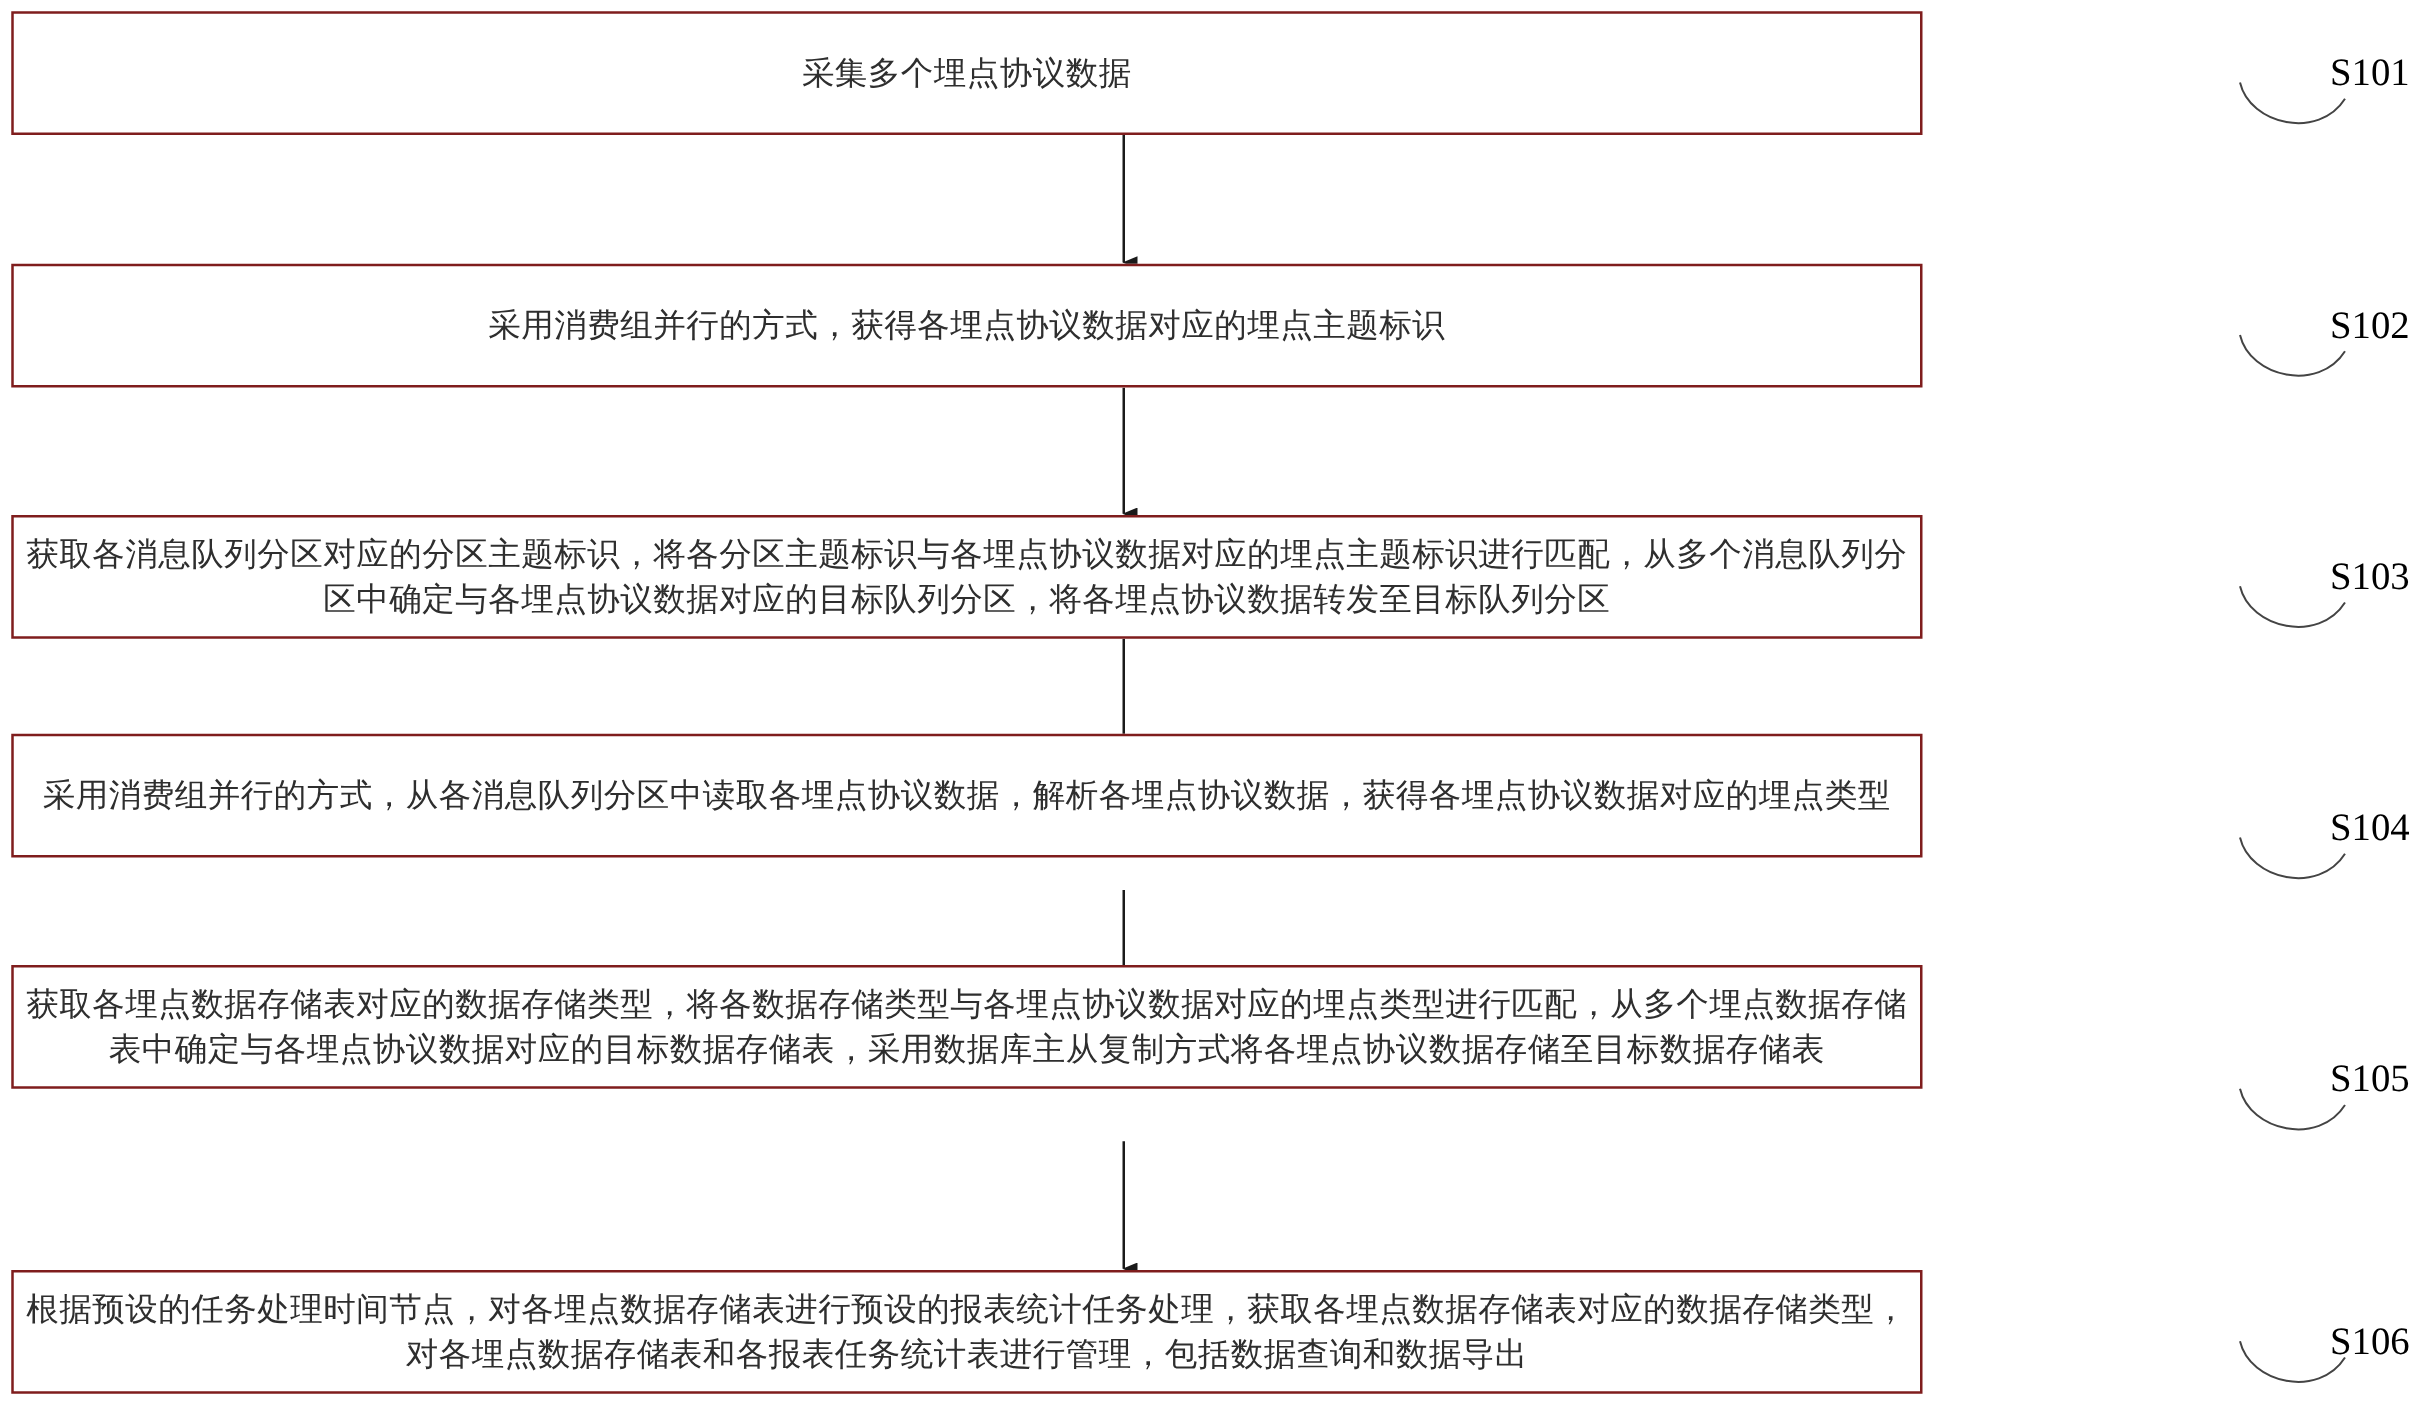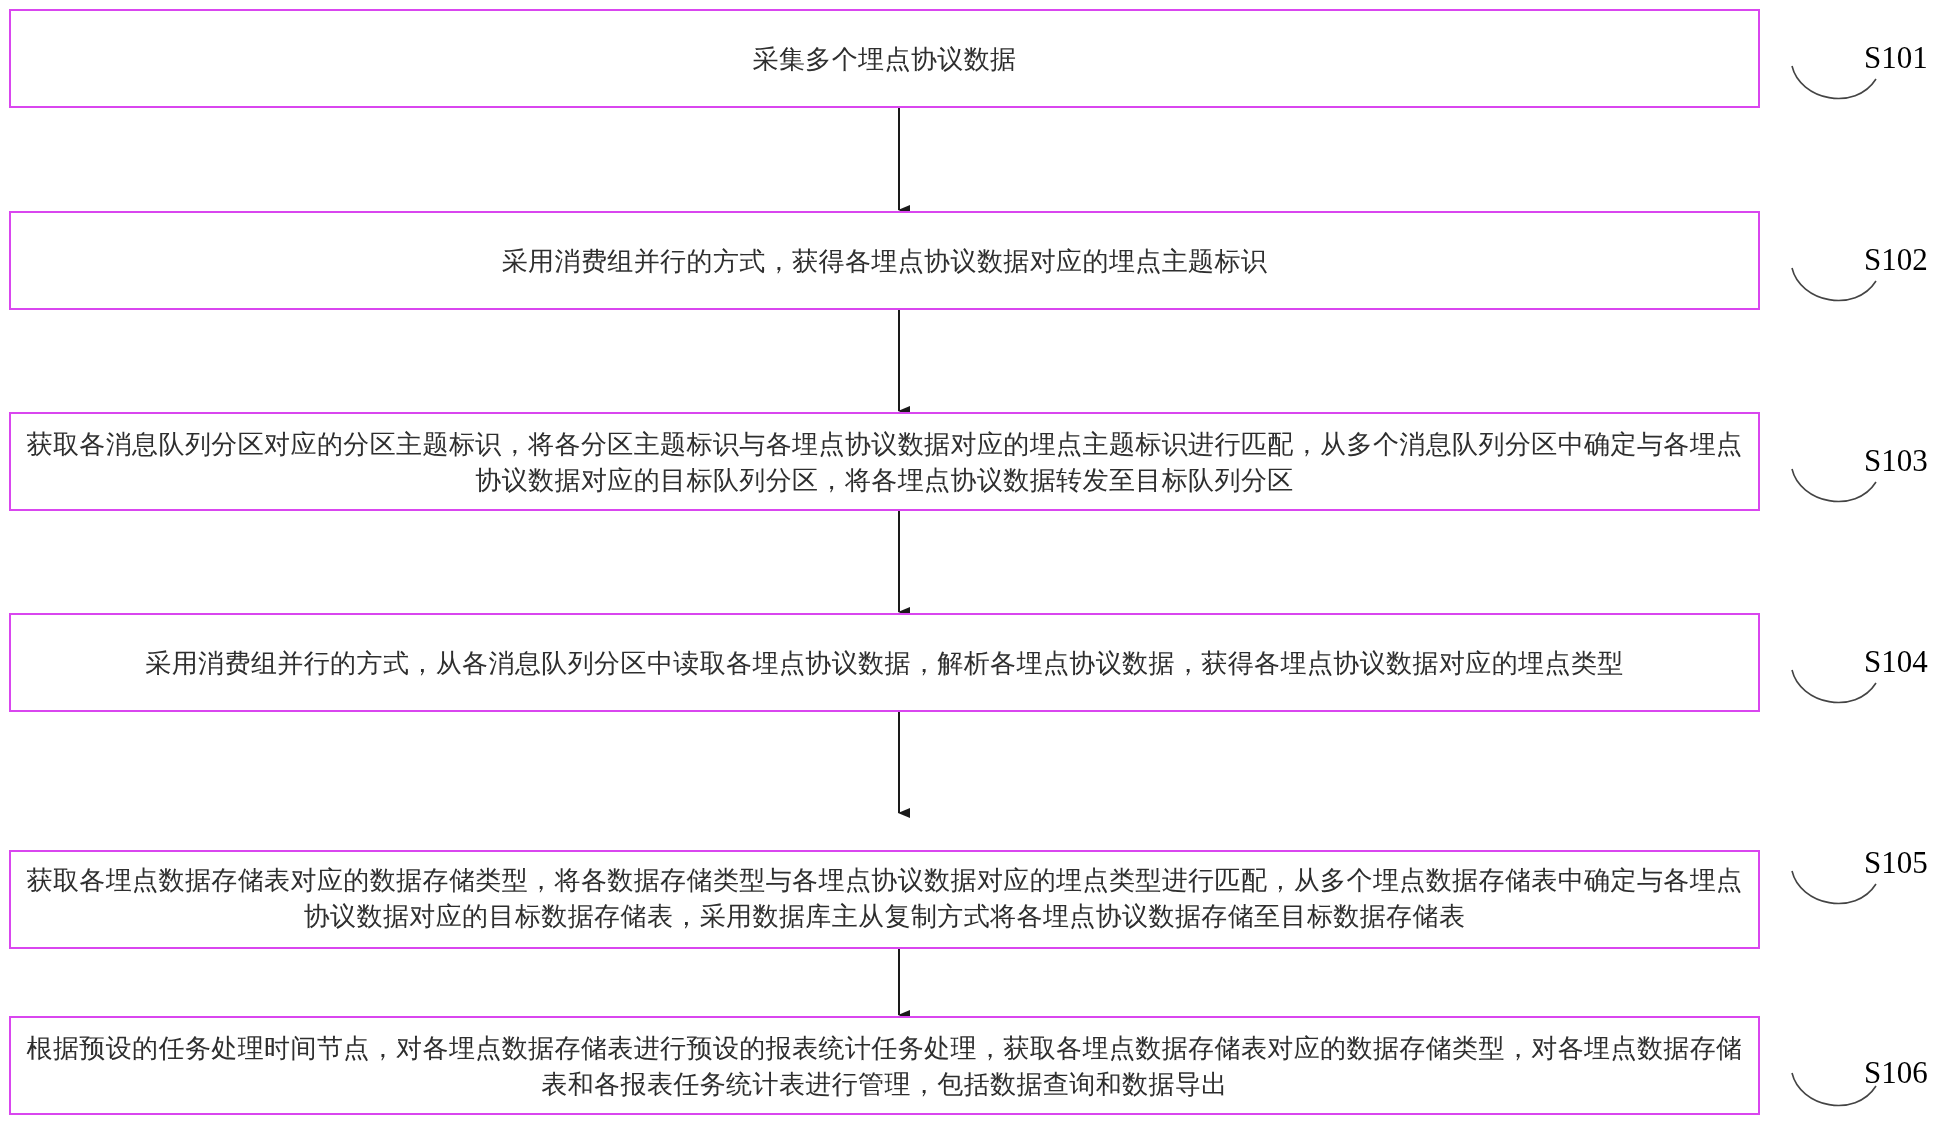--- a/index.html
+++ b/index.html
@@ -1,19 +1,19 @@
 <!DOCTYPE html>
 <html><head>
 <meta charset="utf-8">
 <style>
   html, body { margin:0; padding:0; background:#ffffff; }
   body { width:1943px; height:1127px; position:relative; overflow:hidden;
          font-family: "DejaVu Sans", "Liberation Sans", sans-serif; }
-  .box { position:absolute; left:9px; width:1751px; height:99px; box-sizing:border-box;
-         border:2px solid #d946ef; display:flex; align-items:center; justify-content:center;
+  .box { position:absolute; left:9px; width:1529px; height:99px; box-sizing:border-box;
+         border:2px solid #7f1d1d; display:flex; align-items:center; justify-content:center;
          background:#fff; }
   .box-text { font-size:26px; line-height:36px; color:#2e2e2e; text-align:center;
               padding:0 6px; letter-spacing:0.4px; }
   .label { position:absolute; left:1864px; font-family:"Liberation Serif","DejaVu Serif",serif;
            font-size:31px; color:#000000; line-height:31px; }
   svg.links { position:absolute; left:0; top:0; }
 </style>
 </head>
 <body>
 
@@ -42,24 +42,24 @@
 
 <div class="box" style="top:9px;">
   <div class="box-text">采集多个埋点协议数据</div>
 </div>
 <div class="box" style="top:211px;">
   <div class="box-text">采用消费组并行的方式，获得各埋点协议数据对应的埋点主题标识</div>
 </div>
 <div class="box" style="top:412px;">
   <div class="box-text">获取各消息队列分区对应的分区主题标识，将各分区主题标识与各埋点协议数据对应的埋点主题标识进行匹配，从多个消息队列分区中确定与各埋点协议数据对应的目标队列分区，将各埋点协议数据转发至目标队列分区</div>
 </div>
-<div class="box" style="top:613px;">
+<div class="box" style="top:587px;">
   <div class="box-text">采用消费组并行的方式，从各消息队列分区中读取各埋点协议数据，解析各埋点协议数据，获得各埋点协议数据对应的埋点类型</div>
 </div>
-<div class="box" style="top:850px;font-family:Liberation Mono, monospace;">
+<div class="box" style="top:772px;">
   <div class="box-text">获取各埋点数据存储表对应的数据存储类型，将各数据存储类型与各埋点协议数据对应的埋点类型进行匹配，从多个埋点数据存储表中确定与各埋点协议数据对应的目标数据存储表，采用数据库主从复制方式将各埋点协议数据存储至目标数据存储表</div>
 </div>
 <div class="box" style="top:1016px;">
   <div class="box-text">根据预设的任务处理时间节点，对各埋点数据存储表进行预设的报表统计任务处理，获取各埋点数据存储表对应的数据存储类型，对各埋点数据存储表和各报表任务统计表进行管理，包括数据查询和数据导出</div>
 </div>
 
 <div class="label" style="top:42px;">S101</div>
 <div class="label" style="top:244px;">S102</div>
 <div class="label" style="top:445px;">S103</div>
 <div class="label" style="top:646px;">S104</div>

